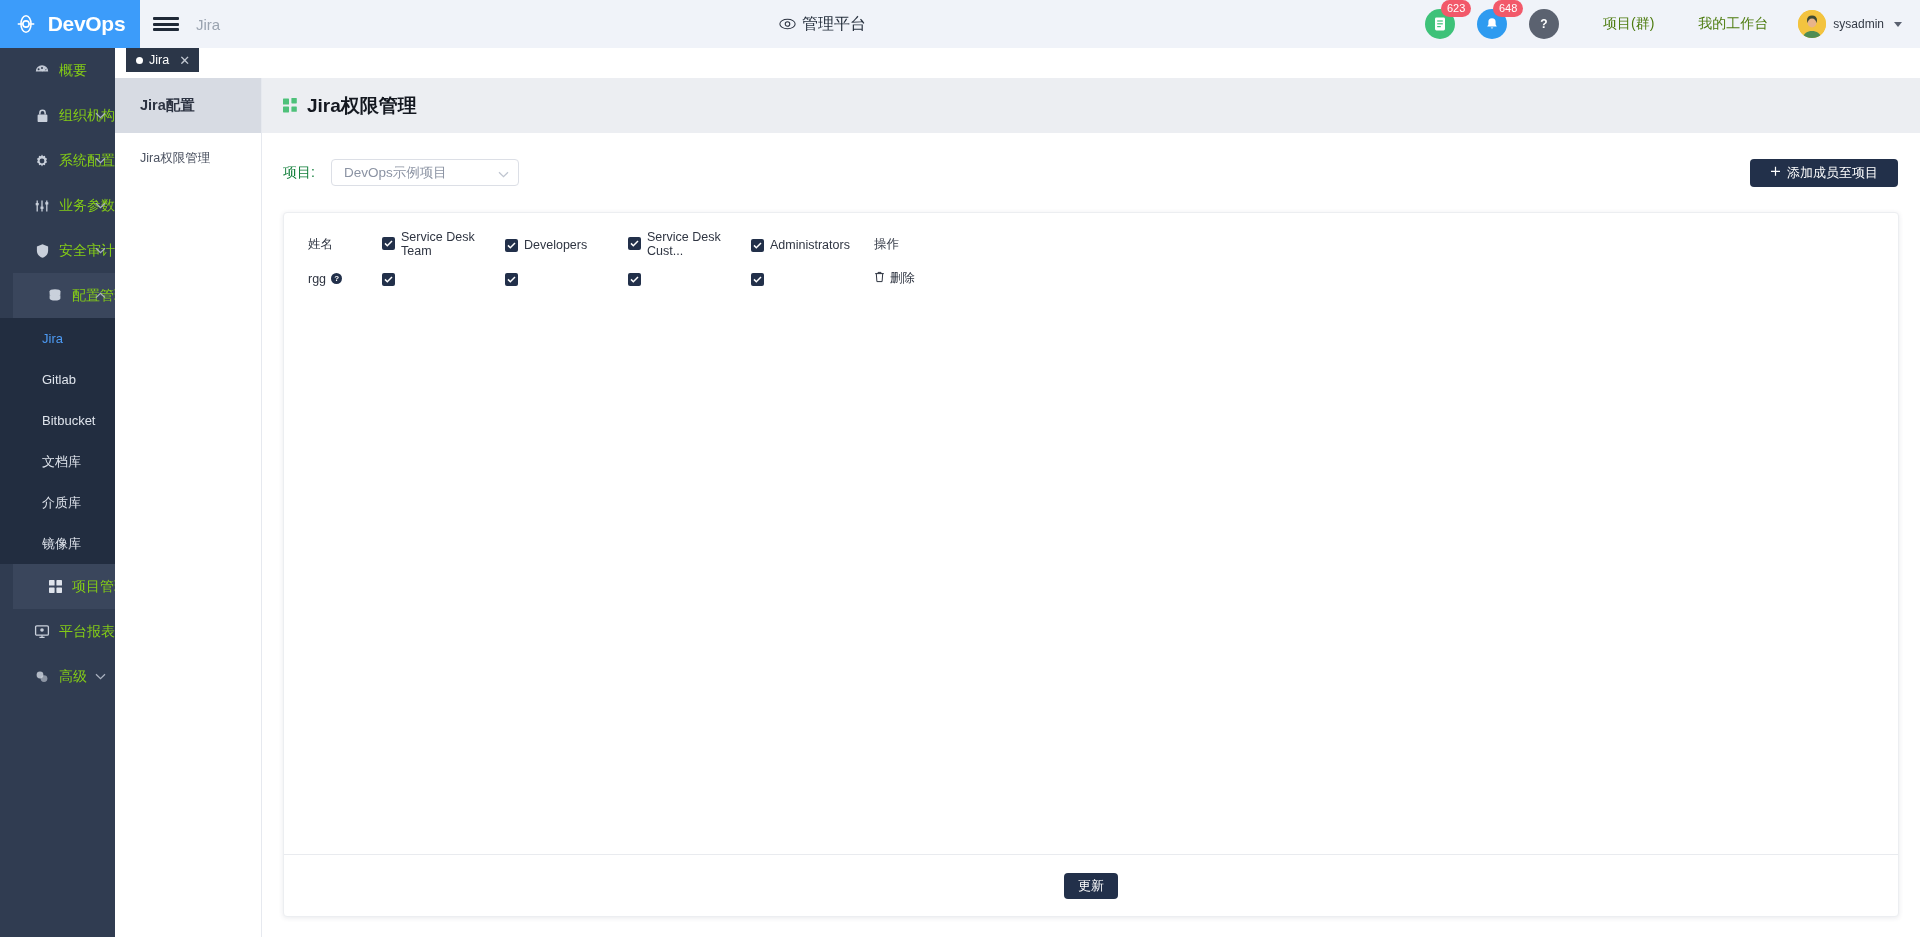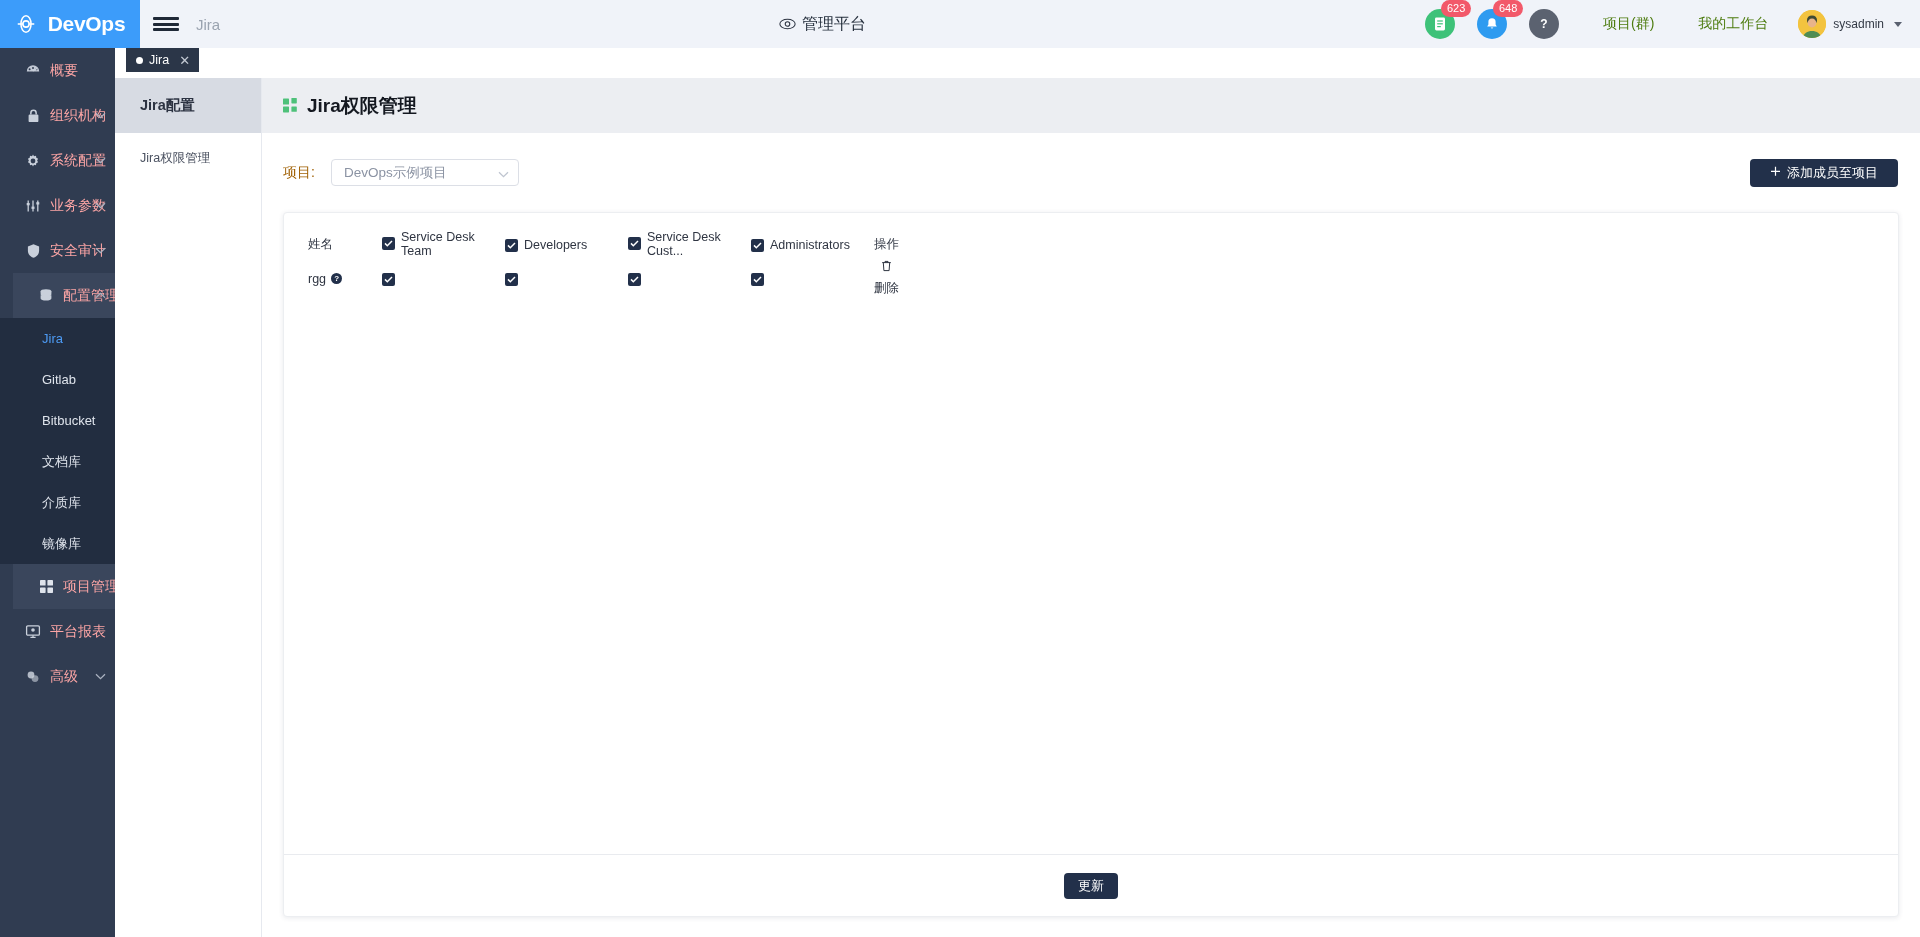--- a/index.html
+++ b/index.html
@@ -93,22 +93,22 @@
 
   
   .sidebar {
     width: 115px; min-width: 115px;
     background: #303c51;
     display: flex; flex-direction: column;
     overflow: hidden;
   }
   .side-item {
     height: 45px; display: flex; align-items: center;
-    color: #fca5a5; font-size: 14px; cursor: pointer;
-    padding-left: 20px; position: relative;
+    color: #84cc16; font-size: 14px; cursor: pointer;
+    padding-left: 29px; position: relative;
   }
   .side-item .sico {
     width: 26px; display: flex; align-items: center; justify-content: center;
     color: #c9d0db; flex-shrink: 0;
   }
   .side-item .slabel { padding-left: 4px; white-space: nowrap; }
   .side-item .schev {
     position: absolute; right: 9px; color: #aab2c0;
     display: flex; align-items: center;
   }
@@ -170,21 +170,21 @@
   }
   .grid-icon { display: inline-flex; margin-right: 9px; }
   .page-title { font-size: 19px; font-weight: bold; color: #141820; }
 
   .toolbar-row {
     height: 79px; min-height: 79px;
     background: #ffffff;
     display: flex; align-items: center;
     padding: 0 22px 0 21px;
   }
-  .proj-label { font-size: 14px; color: #a16207; margin-right: 16px; }
+  .proj-label { font-size: 14px; color: #15803d; margin-right: 16px; }
   .select-box {
     width: 188px; height: 27px;
     border: 1px solid #dcdfe6; border-radius: 4px;
     background: #fff;
     display: flex; align-items: center; justify-content: space-between;
     padding: 0 9px 0 12px; cursor: pointer;
   }
   .select-value { font-size: 13.5px; color: #8b93a3; }
   .spacer { flex: 1; }
   .btn-dark {
@@ -229,21 +229,20 @@
   .cell-name { font-size: 12.5px; color: #2f3542; display: inline-flex; align-items: center; gap: 5px; }
   .help-dot {
     width: 11px; height: 11px; border-radius: 50%;
     background: #22304a; color: #fff; font-size: 8px;
     display: inline-flex; align-items: center; justify-content: center;
     font-weight: bold;
   }
   .del-link {
     font-size: 12.5px; color: #2f3542; display: inline-flex; align-items: center; gap: 5px;
     cursor: pointer;
-    flex-direction: column;
   }
   .card-spacer { flex: 1; }
   .card-footer {
     border-top: 1px solid #e9ebef;
     height: 62px; min-height: 62px;
     display: flex; align-items: center; justify-content: center;
   }
   .btn-update {
     background: #22304a; color: #ffffff; border: none; border-radius: 4px;
     font-size: 13px; height: 26px; padding: 0 14px; cursor: pointer;

